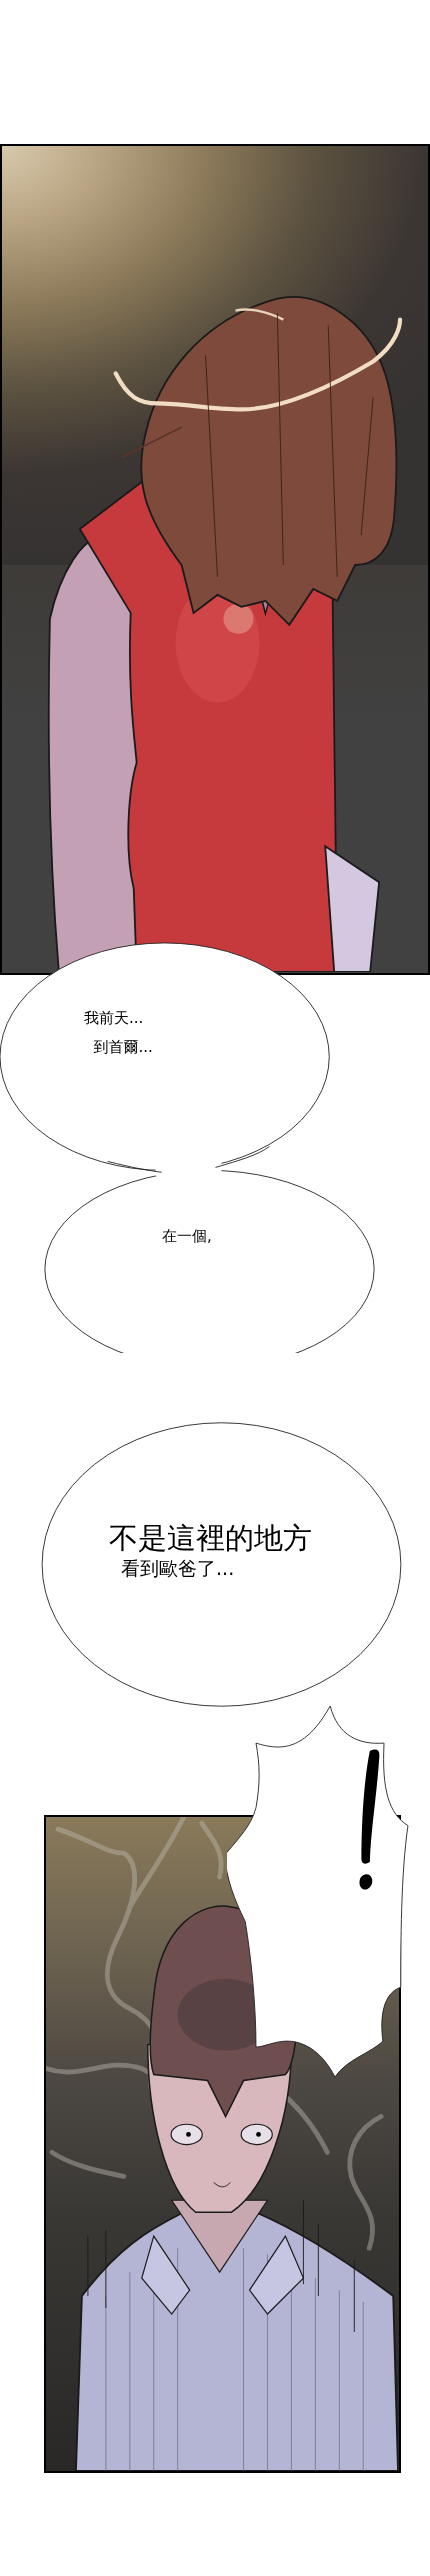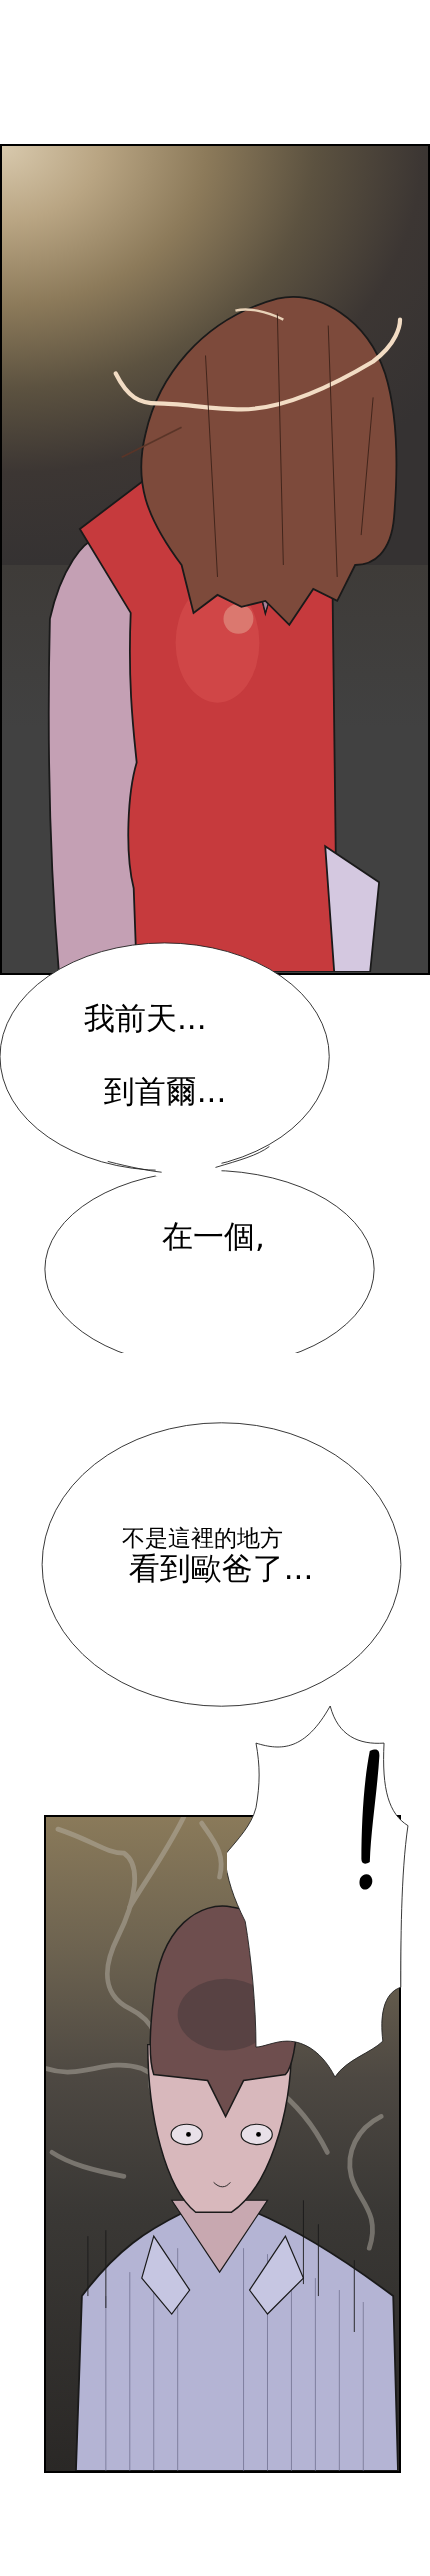--- a/index.html
+++ b/index.html
@@ -8,21 +8,21 @@
 
   
   .panel1 { left:0; top:144px; width:430px; height:831px; border:2.4px solid #000; box-sizing:border-box; overflow:hidden;
     background: radial-gradient(ellipse 539px 419px at 0% 0%, #d8c9ad 0%, #b9a583 18%, #8c7a5a 38%, #5c5240 58%, #3c3633 78%, #353232 100%); }
   .panel1 .lower { position:absolute; left:0; right:0; top:419px; bottom:0; background:linear-gradient(#3e3b38 0%, #414141 40%, #414141 100%); }
 
   
   .panel2 { left:44px; top:1815px; width:357px; height:658px; border:2.4px solid #000; box-sizing:border-box; overflow:hidden;
     background: linear-gradient(180deg, #8a7a5a 0%, #6d6350 20%, #4d4842 40%, #3a3835 60%, #2a2826 100%); }
 
-  .bubble-text { position:absolute; color:#000; font-family:"DejaVu Sans", sans-serif; font-size:31px; line-height:30px; white-space:pre; font-weight:500; }
+  .bubble-text { position:absolute; color:#000; font-family:"DejaVu Sans", sans-serif; font-size:15px; line-height:30px; white-space:pre; font-weight:500; }
 </style>
 </head>
 <body>
 
 <div class="abs panel1">
   <div class="lower"></div>
   <svg class="abs" style="left:0;top:0" width="425" height="826" viewBox="0 0 710 1380">
 
     <path d="M80 790 C100 700 140 660 150 660 L235 600 L235 1380 L95 1380 C80 1200 75 1000 80 790 Z" fill="#c4a0b4" stroke="#1a1a1a" stroke-width="3"></path>
 
@@ -51,31 +51,31 @@
 <svg class="abs" style="left:0;top:922px" width="431" height="431" viewBox="0 0 720 720">
   <path d="M300 60 L292 140" stroke="#fff" stroke-width="6"></path>
   <path d="M300 58 C290 90 288 120 290 140 Z" fill="#fff"></path>
   <ellipse cx="275" cy="225" rx="275" ry="190" fill="#fff" stroke="#222" stroke-width="1.5"></ellipse>
   <ellipse cx="350" cy="580" rx="275" ry="165" fill="#fff" stroke="#222" stroke-width="1.5"></ellipse>
   <rect x="260" y="395" width="110" height="30" fill="#fff"></rect>
   <path d="M180 400 C220 410 245 415 270 418" stroke="#222" stroke-width="1.5" fill="none"></path>
   <path d="M360 410 C400 398 430 390 450 375" stroke="#222" stroke-width="1.5" fill="none"></path>
 </svg>
 <div class="bubble-text" style="left:84px;top:1003px">我前天...</div>
-<div class="bubble-text" style="left:84px;top:1076px">  到首爾...</div>
+<div class="bubble-text" style="left:84px;top:1032px">  到首爾...</div>
 <div class="bubble-text" style="left:162px;top:1221px">在一個,</div>
 
 <svg class="abs" style="left:0;top:1412px" width="431" height="126" viewBox="0 0 720 220">
   <ellipse cx="370" cy="150" rx="300" ry="0" fill="none"></ellipse>
 </svg>
 <svg class="abs" style="left:36px;top:1418px" width="371" height="293" viewBox="0 0 620 490">
   <ellipse cx="310" cy="245" rx="300" ry="237" fill="#fff" stroke="#222" stroke-width="1.5"></ellipse>
 </svg>
-<div class="bubble-text" style="left:122px;top:1523px;font-size:23px">不是這裡的地方</div>
-<div class="bubble-text" style="left:109px;top:1553px;font-size:31px">  看到歐爸了...</div>
+<div class="bubble-text" style="left:109px;top:1523px;font-size:29px">不是這裡的地方</div>
+<div class="bubble-text" style="left:109px;top:1553px;font-size:19px">  看到歐爸了...</div>
 
 <div class="abs panel2">
   <svg class="abs" style="left:0;top:0" width="352" height="654" viewBox="0 0 588 1092">
 
     <g fill="none" stroke="#bdb8ae" stroke-width="8" opacity="0.45" stroke-linecap="round">
       <path d="M20 20 C80 40 100 60 130 60 C160 80 150 140 120 200 C90 260 100 300 140 320 C180 340 200 380 180 420 C160 460 200 500 230 520"></path>
       <path d="M230 0 C200 60 170 100 140 150"></path>
       <path d="M260 10 C280 40 300 60 290 100"></path>
       <path d="M0 420 C60 440 100 400 160 420 C200 440 230 460 260 480"></path>
       <path d="M560 500 C520 520 500 560 510 600 C520 640 560 660 540 720"></path>

